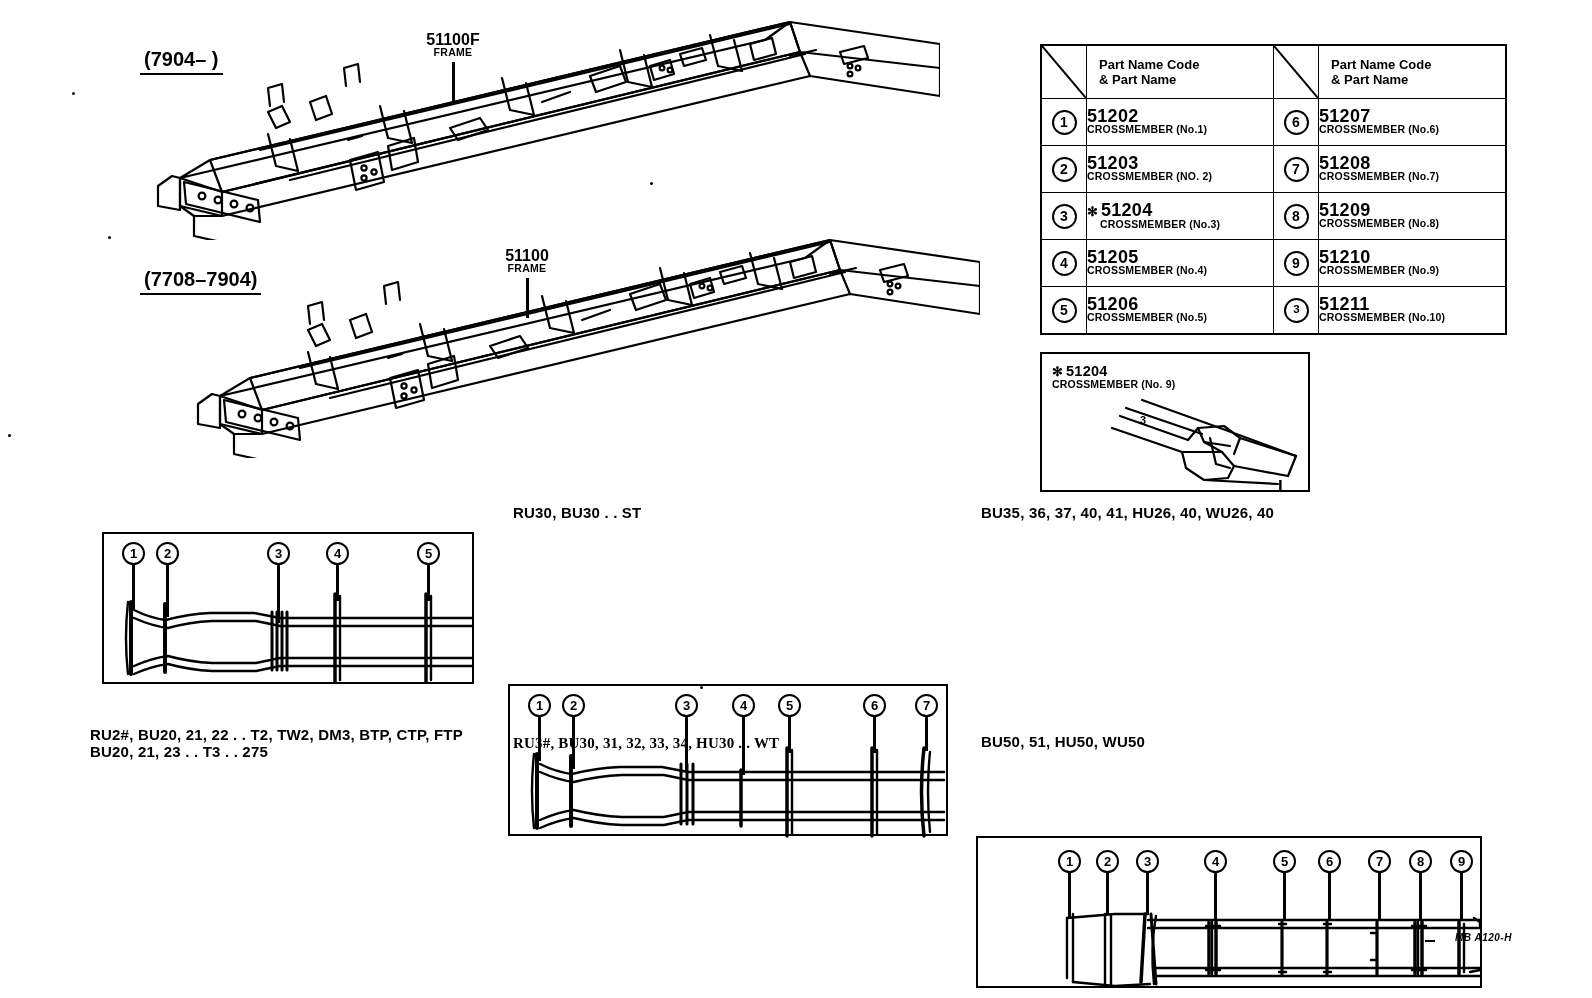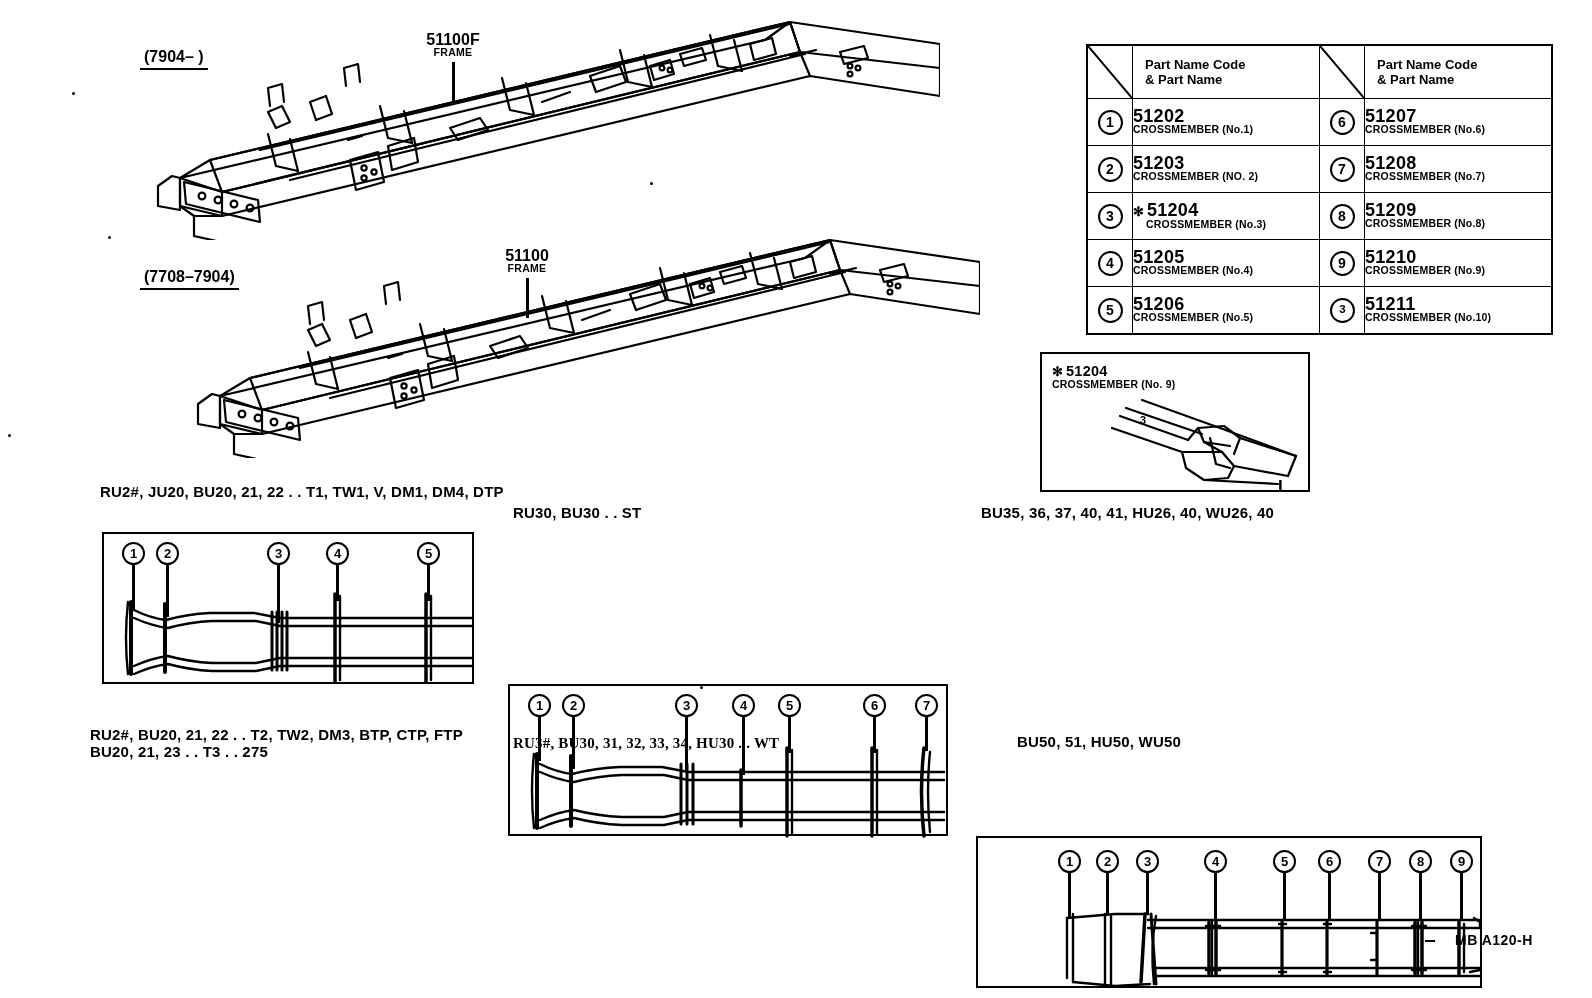--- a/index.html
+++ b/index.html
@@ -8,21 +8,21 @@
     width:1592px;height:998px;position:relative;overflow:hidden;
     font-family:"Liberation Sans", sans-serif;
     color:#000;
   }
   .abs{position:absolute;}
 
   
   .lbl{font-weight:bold;font-size:15px;letter-spacing:.2px;white-space:nowrap;}
 
   
-  .yeartag{font-weight:bold;font-size:16px;border-bottom:2.5px solid #000;padding:0 4px 2px 4px;display:inline-block;white-space:nowrap;}
+  .yeartag{font-weight:bold;font-size:20px;border-bottom:2.5px solid #000;padding:0 4px 2px 4px;display:inline-block;white-space:nowrap;}
 
   
   .calloutlabel{text-align:center;}
   .calloutlabel .code{font-weight:bold;font-size:16px;line-height:15px;}
   .calloutlabel .nm{font-weight:bold;font-size:10.5px;line-height:11px;letter-spacing:.3px;}
   .leader{position:absolute;width:2.5px;background:#000;}
 
   
   .ptable{border-collapse:collapse;border:2.5px solid #000;background:#fff;}
   .ptable td{border:1.6px solid #000;padding:0;vertical-align:middle;}
@@ -52,21 +52,21 @@
   .panel{border:2.5px solid #000;background:#fff;box-sizing:border-box;position:relative;}
 
   
   .pc{
     position:absolute;width:23px;height:23px;border:2.2px solid #000;border-radius:50%;
     display:flex;align-items:center;justify-content:center;background:#fff;
     font-weight:bold;font-size:13px;box-sizing:border-box;
   }
   .pline{position:absolute;width:2.2px;background:#000;}
 
-  .footer{font-weight:bold;font-size:14px;letter-spacing:.5px;}
+  .footer{font-weight:bold;font-size:10px;letter-spacing:.5px;font-style:italic;}
   .speck{position:absolute;background:#000;border-radius:50%;}
 </style>
 </head>
 <body>
 
 <div class="abs" style="left:140px;top:48px;">
   <span class="yeartag">(7904–        )</span>
 </div>
 
 <div class="abs calloutlabel" style="left:398px;top:32px;width:110px;">
@@ -197,21 +197,21 @@
       <circle cx="708" cy="58" r="2.4"></circle>
     <circle cx="700" cy="64" r="2.4"></circle>
     <path d="M120 96 L118 78 L132 74 L134 92"></path>
     <path d="M196 76 L194 58 L208 54 L210 72"></path>
     <path d="M198 130 L212 126"></path>
     <path d="M110 140 L640 14"></path>
     <path d="M140 170 L655 44"></path>
   </g>
 </svg>
 
-<div class="abs" style="left:1040px;top:44px;margin-left:46px;">
+<div class="abs" style="left:1040px;top:44px;">
   <table class="ptable">
     <tbody>
         <tr>
       <td class="hdrnum">
         <svg width="44" height="52">
               <line x1="0" y1="0" x2="44" y2="52" stroke="#000" stroke-width="2"></line>
             </svg>
       </td>
       <td class="cellbody" style="height:52px;padding-left:0;">
         <div class="hdrtxt">
@@ -354,21 +354,20 @@
 
       <path d="M122 86 L196 90"></path>
     </g>
 
     <text x="196" y="98" font-family="Liberation Sans, sans-serif" font-size="17" font-weight="bold">L</text>
     <text x="58" y="30" font-family="Liberation Sans, sans-serif" font-size="11" font-weight="bold">3</text>
   </svg>
 </div>
 
 <div class="abs" style="left:100px;top:483px;">
-  <div class="lbl">RU2#, JU20, BU20, 21, 22 . . T1, TW1, V, DM1, DM4, DTP</div>
 </div>
 <div class="abs" style="left:513px;top:504px;">
   <div class="lbl">RU30, BU30 . . ST</div>
 </div>
 <div class="abs" style="left:981px;top:504px;">
   <div class="lbl">BU35, 36, 37, 40, 41, HU26, 40, WU26, 40</div>
 </div>
 
 <div class="abs panel" style="left:102px;top:532px;width:372px;height:152px;">
   <div class="pc" style="left:18px;top:8px;">1</div>
@@ -525,21 +524,21 @@
   </svg>
 </div>
 
 <div class="abs" style="left:90px;top:726px;">
   <div class="lbl">RU2#, BU20, 21, 22 . . T2, TW2, DM3, BTP, CTP, FTP</div>
   <div class="lbl">BU20, 21, 23 . . T3 . . 275</div>
 </div>
 <div class="abs" style="left:513px;top:735px;font-family:Liberation Serif, serif;">
   <div class="lbl">RU3#, BU30, 31, 32, 33, 34, HU30 . . WT</div>
 </div>
-<div class="abs" style="left:981px;top:733px;margin-left:36px;">
+<div class="abs" style="left:981px;top:733px;">
   <div class="lbl">BU50, 51, HU50, WU50</div>
 </div>
 
 <div class="abs footer" style="left:1455px;top:932px;">MB A120-H</div>
 <div class="abs" style="left:1425px;top:940px;width:10px;height:2px;background:#000;"></div>
 
 <div class="abs speck" style="left:72px;top:92px;width:3px;height:3px;"></div>
 <div class="abs speck" style="left:650px;top:182px;width:3px;height:3px;"></div>
 <div class="abs speck" style="left:108px;top:236px;width:3px;height:3px;"></div>
 <div class="abs speck" style="left:8px;top:434px;width:3px;height:3px;"></div>

